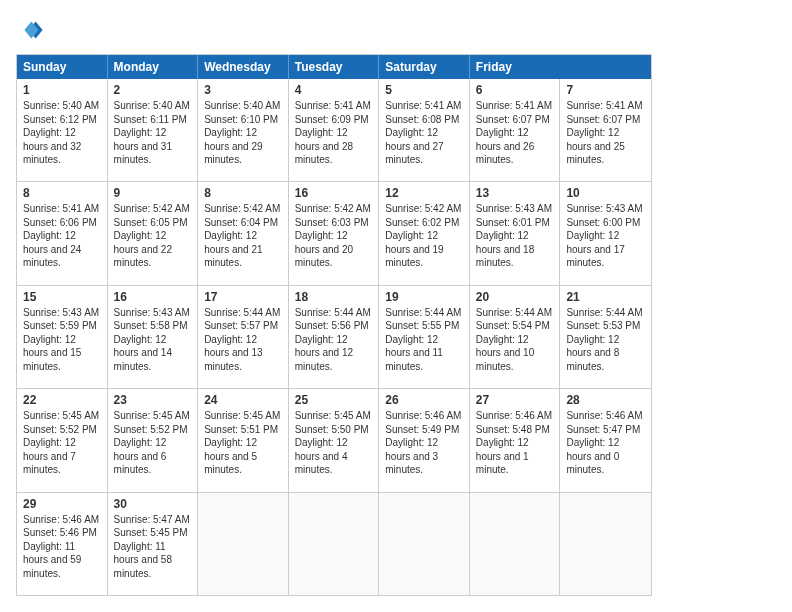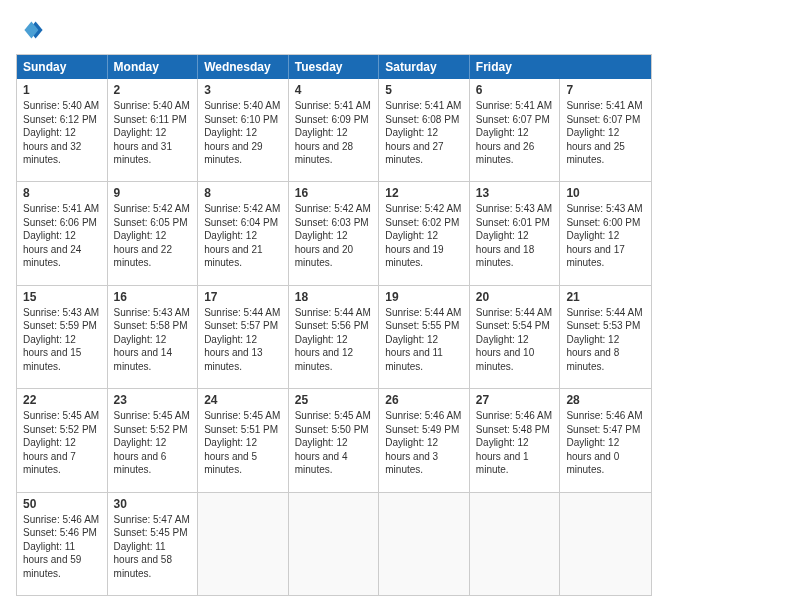--- a/index.html
+++ b/index.html
@@ -254,21 +254,21 @@
             <span class="day-num">27</span>
             <div class="cell-text">Sunrise: 5:46 AM<br>Sunset: 5:48 PM<br>Daylight: 12 hours and 1 minute.</div>
           </div>
           <div class="cal-cell">
             <span class="day-num">28</span>
             <div class="cell-text">Sunrise: 5:46 AM<br>Sunset: 5:47 PM<br>Daylight: 12 hours and 0 minutes.</div>
           </div>
         </div>
         <div class="cal-row">
           <div class="cal-cell">
-            <span class="day-num">50</span>
+            <span class="day-num">29</span>
             <div class="cell-text">Sunrise: 5:46 AM<br>Sunset: 5:46 PM<br>Daylight: 11 hours and 59 minutes.</div>
           </div>
           <div class="cal-cell">
             <span class="day-num">30</span>
             <div class="cell-text">Sunrise: 5:47 AM<br>Sunset: 5:45 PM<br>Daylight: 11 hours and 58 minutes.</div>
           </div>
           <div class="cal-cell empty"></div>
           <div class="cal-cell empty"></div>
           <div class="cal-cell empty"></div>
           <div class="cal-cell empty"></div>

